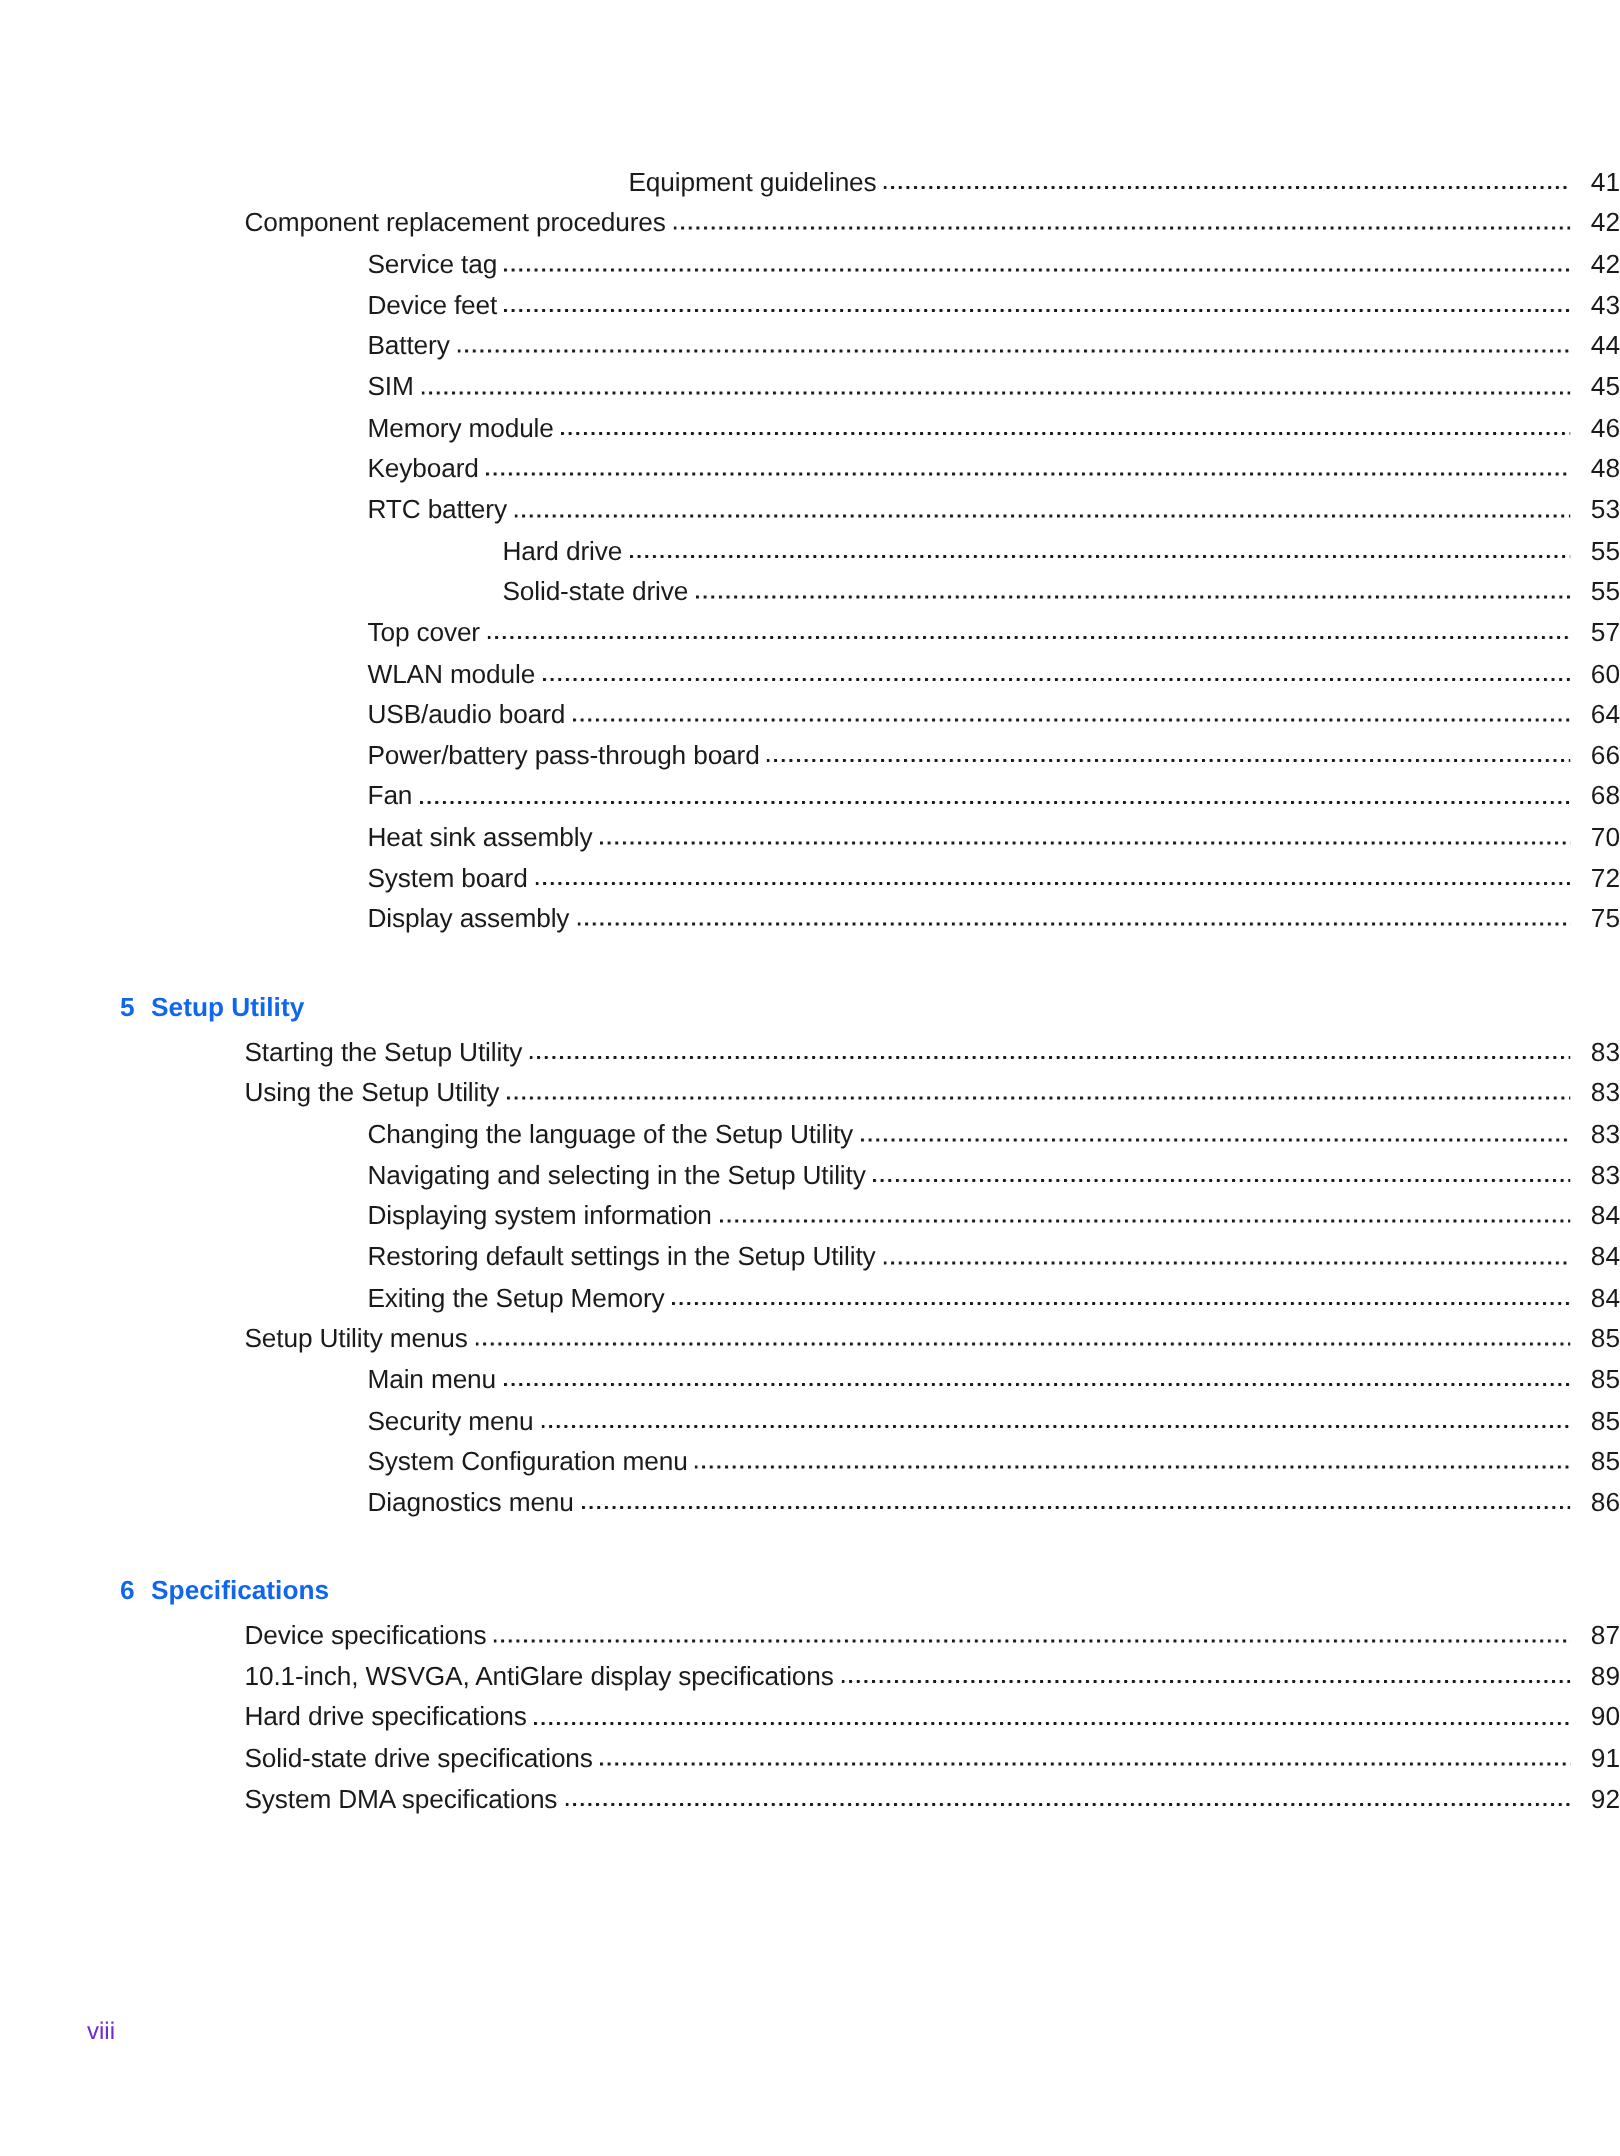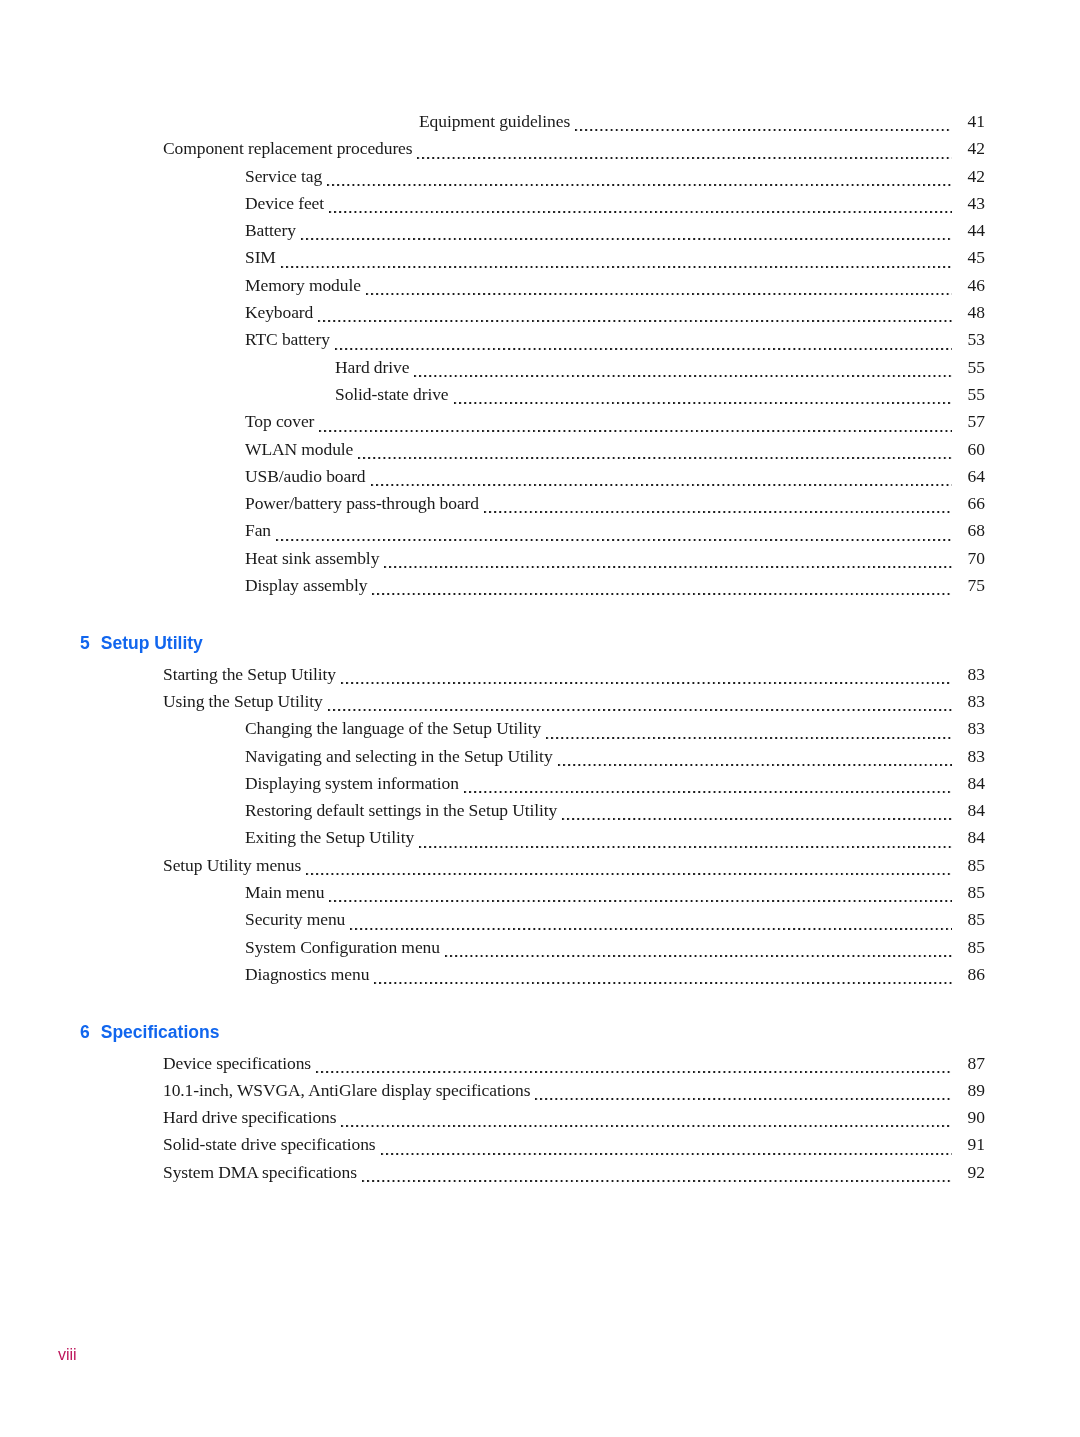--- a/index.html
+++ b/index.html
@@ -29,28 +29,26 @@
   
   .toc-body {
     position: absolute;
     left: 0;
     top: 108px;
     width: 1080px;
   }
 
   .toc-row {
     display: flex;
-    align-items: flex-end;
+    align-items: center;
     height: 27.3px;
     font-size: 17.5px;
     line-height: 27.3px;
     white-space: nowrap;
-    padding-right: 95px;
     box-sizing: border-box;
-    font-family: Liberation Serif, serif;
   }
 
   .toc-row .entry-title {
     flex: 0 0 auto;
     letter-spacing: -0.1px;
   }
 
   
   .toc-row .leader {
     flex: 1 1 auto;
@@ -102,21 +100,21 @@
 
   .gap-before-chapter { height: 31px; }
   .gap-after-chapter  { height: 3px; }
 
   
   .page-footer {
     position: absolute;
     left: 58px;
     top: 1345px;
     font-size: 16px;
-    color: #be185d;
+    color: #6d28d9;
     line-height: 20px;
     text-align: right;
   }
 </style>
 </head>
 <body>
 
 <div id="toc-page">
 
   <div class="toc-body">
@@ -197,20 +195,25 @@
       </div>
       <div class="toc-row lvl-2">
         <span class="entry-title">Fan</span>
         <span class="leader"></span>
         <span class="page-num">68</span>
       </div>
       <div class="toc-row lvl-2">
         <span class="entry-title">Heat sink assembly</span>
         <span class="leader"></span>
         <span class="page-num">70</span>
+      </div>
+      <div class="toc-row lvl-2">
+        <span class="entry-title">System board</span>
+        <span class="leader"></span>
+        <span class="page-num">72</span>
       </div>
       <div class="toc-row lvl-2">
         <span class="entry-title">Display assembly</span>
         <span class="leader"></span>
         <span class="page-num">75</span>
       </div>
       <div class="gap-before-chapter"></div>
       <div class="chapter-heading">
         <span class="chapter-num">5</span>
         <span class="chapter-title">Setup Utility</span>
@@ -240,21 +243,21 @@
         <span class="entry-title">Displaying system information</span>
         <span class="leader"></span>
         <span class="page-num">84</span>
       </div>
       <div class="toc-row lvl-2">
         <span class="entry-title">Restoring default settings in the Setup Utility</span>
         <span class="leader"></span>
         <span class="page-num">84</span>
       </div>
       <div class="toc-row lvl-2">
-        <span class="entry-title">Exiting the Setup Utility</span>
+        <span class="entry-title">Exiting the Setup Memory</span>
         <span class="leader"></span>
         <span class="page-num">84</span>
       </div>
       <div class="toc-row lvl-1">
         <span class="entry-title">Setup Utility menus</span>
         <span class="leader"></span>
         <span class="page-num">85</span>
       </div>
       <div class="toc-row lvl-2">
         <span class="entry-title">Main menu</span>

